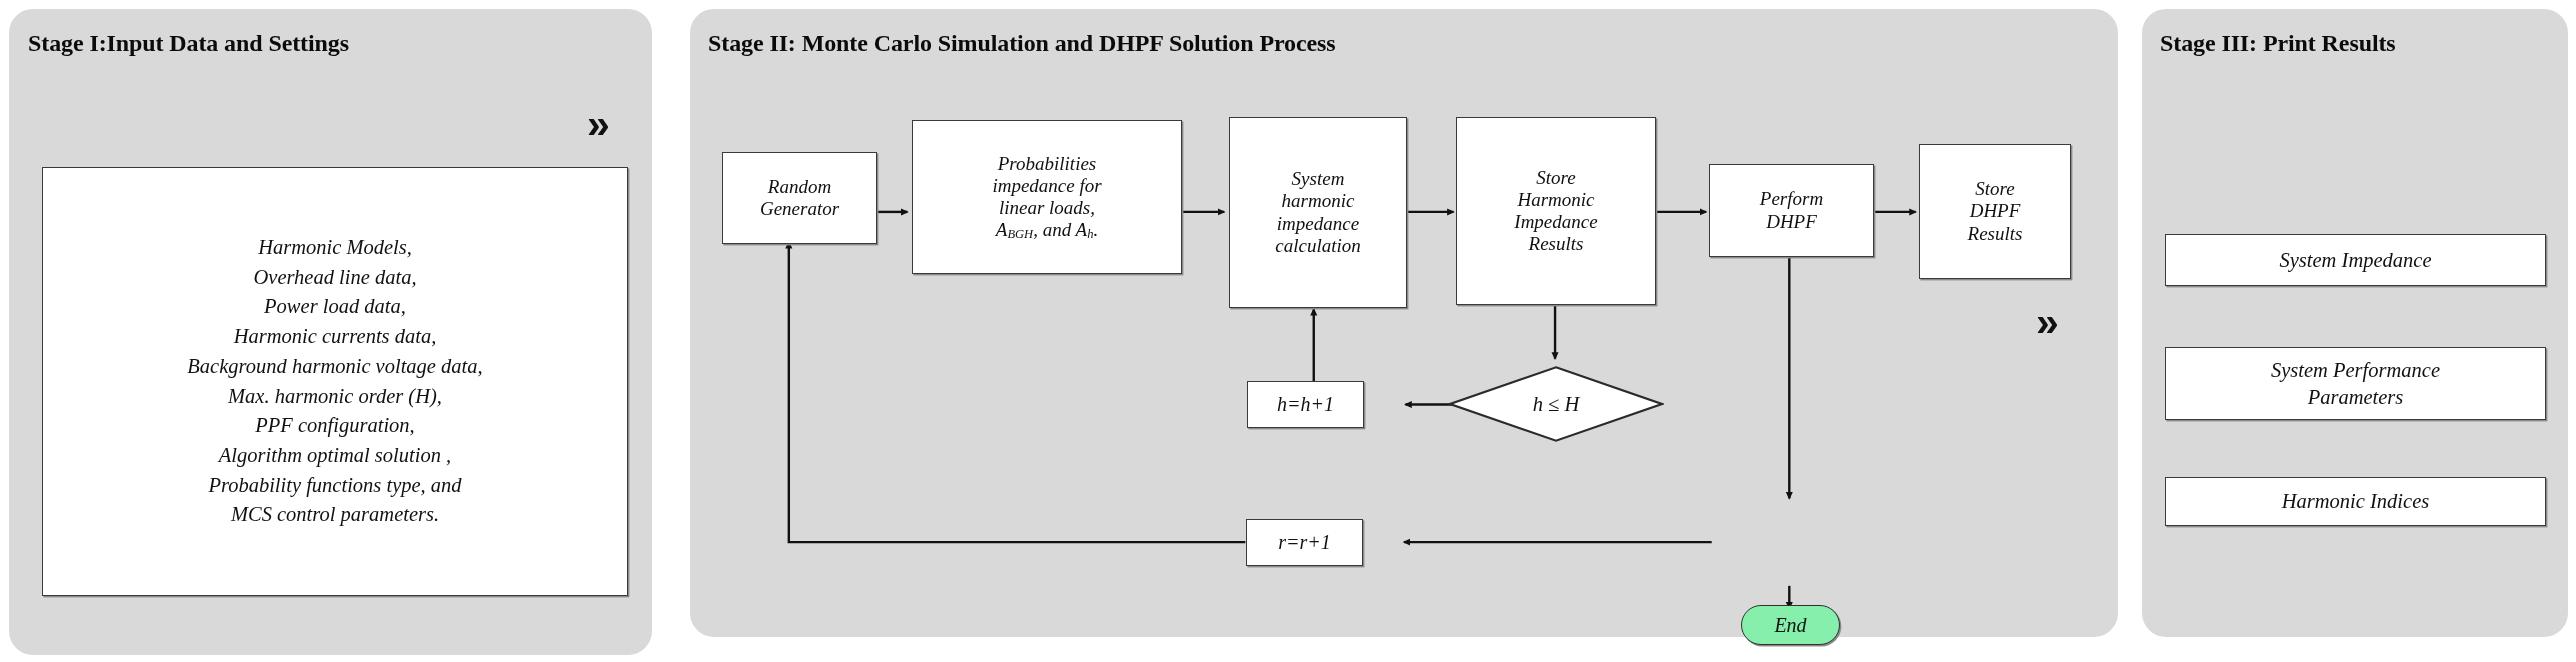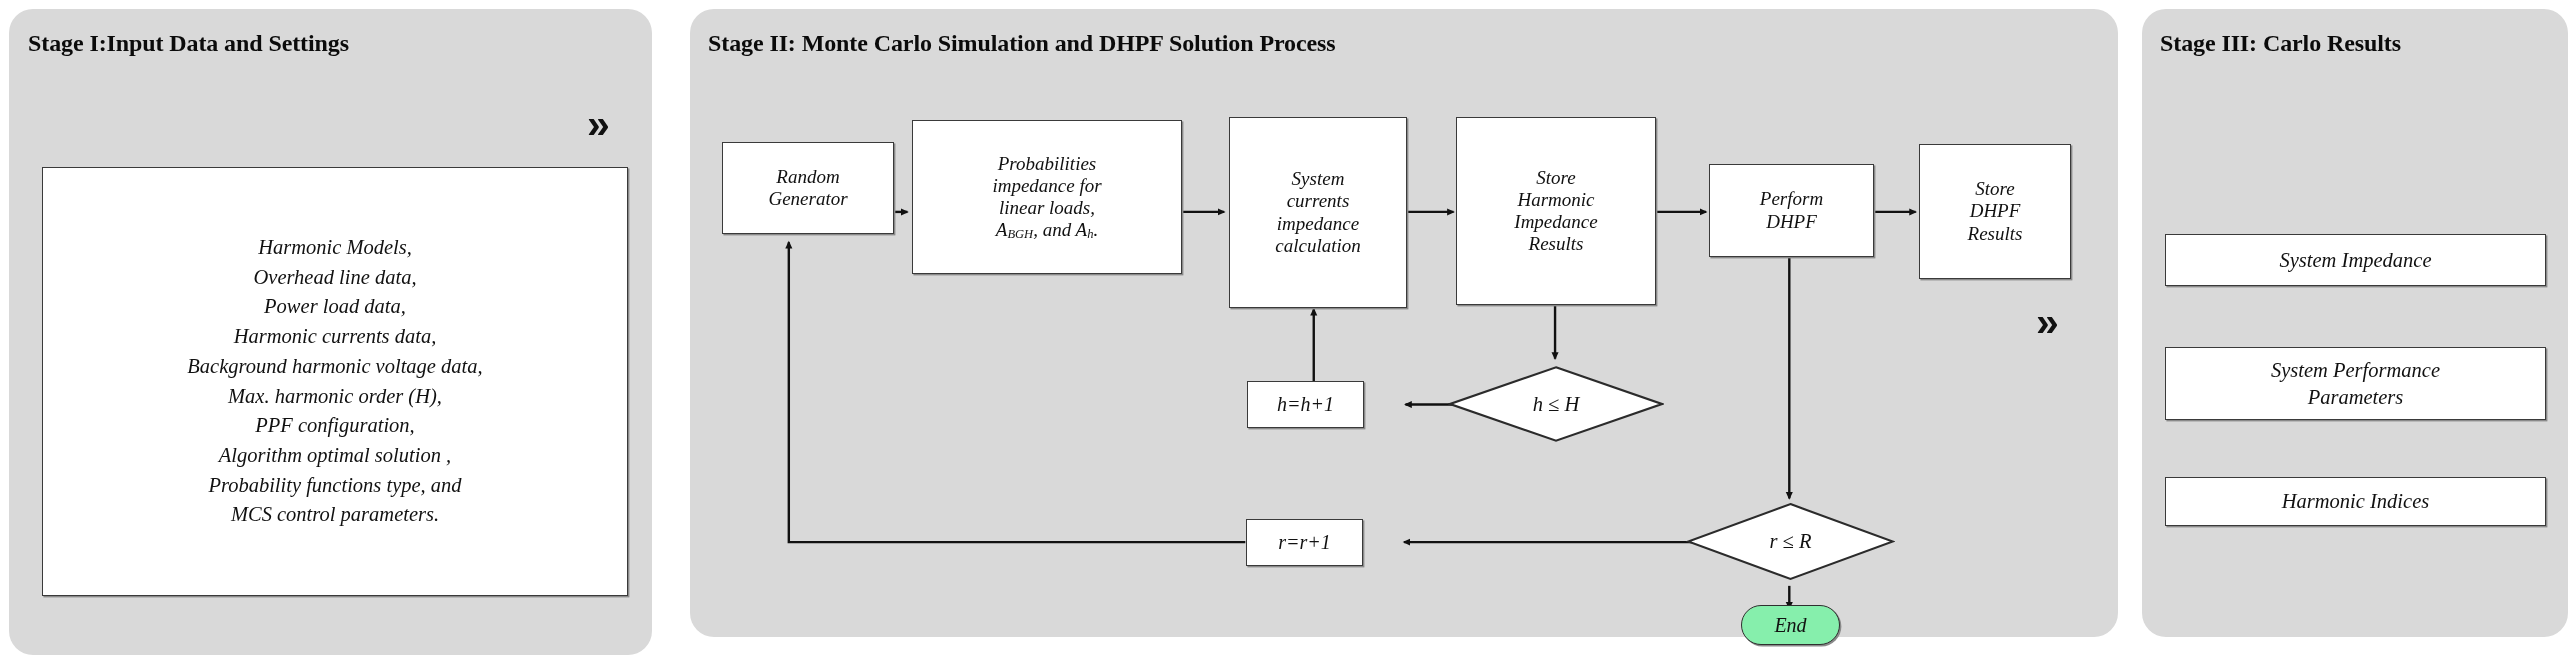--- a/index.html
+++ b/index.html
@@ -136,37 +136,37 @@
       <line x1="2536" y1="364" x2="2536" y2="706" marker-end="url(#ah)"></line>
 
       <line x1="2426" y1="768" x2="1990" y2="768" marker-end="url(#ah)"></line>
 
       <path d="M1765,768 L1118,768 L1118,343" marker-end="url(#ah)"></path>
 
       <line x1="2536" y1="830" x2="2536" y2="862" marker-end="url(#ah)"></line>
     </g>
   </svg>
 
-  <div class="box" style="left:722px;top:142px;width:172px;height:92px;">
+  <div class="box" style="left:722px;top:152px;width:155px;height:92px;">
     <div class="lbl">Random
 Generator</div>
   </div>
 
   <div class="box" style="left:912px;top:120px;width:270px;height:154px;">
     <div class="lbl" style="white-space:normal;">
       <span>Probabilities</span><br>
       <span>impedance for</span><br>
       <span>linear loads,</span><br>
       <span>A</span><span class="sub">BGH</span><span>, and </span><span>A</span><span class="sub">h</span><span>.</span>
     </div>
   </div>
 
   <div class="box" style="left:1229px;top:117px;width:178px;height:191px;">
     <div class="lbl">System
-currents
+harmonic
 impedance
 calculation</div>
   </div>
 
   <div class="box" style="left:1456px;top:117px;width:200px;height:188px;">
     <div class="lbl">Store
 Harmonic
 Impedance
 Results</div>
   </div>
@@ -190,33 +190,27 @@
     <svg width="216" height="78" viewBox="0 0 306 110" xmlns="http://www.w3.org/2000/svg">
       <polygon points="153,3 303,55 153,107 3,55" fill="#ffffff" stroke="#2b2b2b" stroke-width="3"></polygon>
     </svg>
     <div class="dlbl">h ≤ H</div>
   </div>
 
   <div class="box loopbox" style="left:1246px;top:519px;width:117px;height:47px;">
     <div class="lbl">r=r+1</div>
   </div>
 
-  <div class="diamond" style="left:1686px;top:502px;width:209px;height:79px;">
-    <svg width="209" height="79" viewBox="0 0 296 112" xmlns="http://www.w3.org/2000/svg">
-      <polygon points="148,3 293,56 148,109 3,56" fill="#ffffff" stroke="#2b2b2b" stroke-width="3"></polygon>
-    </svg>
-    <div class="dlbl">r ≤ R</div>
-  </div>
 
   <div class="terminator" style="left:1741px;top:605px;width:99px;height:40px;">
     <div class="lbl">End</div>
   </div>
 
   <div class="panel" id="panel-3" style="left:2142px;top:8.5px;width:426px;height:628px;"></div>
-  <div class="panel-title" style="left:2160px;top:30px;">Stage III: Carlo Results</div>
+  <div class="panel-title" style="left:2160px;top:30px;">Stage III: Print Results</div>
 
   <div class="box resbox" style="left:2165px;top:234px;width:381px;height:52px;">
     <div class="lbl">System Impedance</div>
   </div>
 
   <div class="box resbox" style="left:2165px;top:347px;width:381px;height:73px;">
     <div class="lbl">System Performance
 Parameters</div>
   </div>
 

